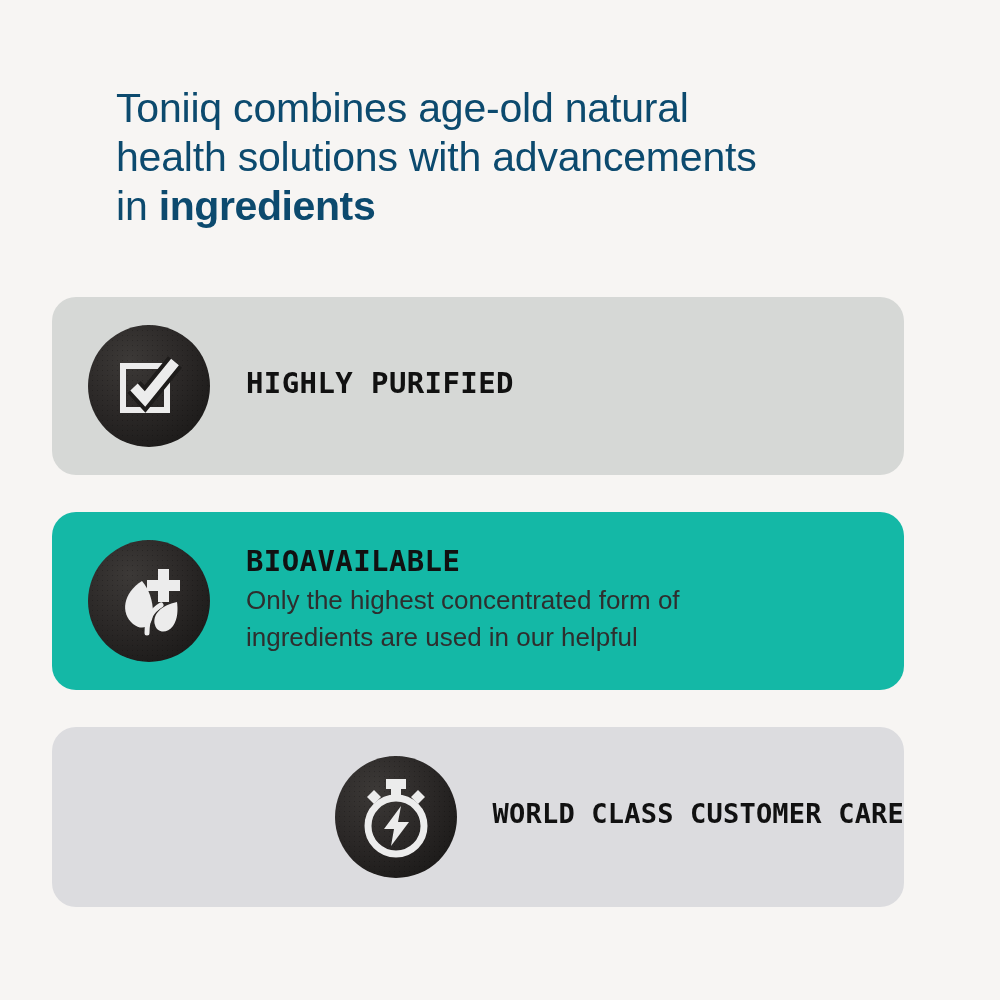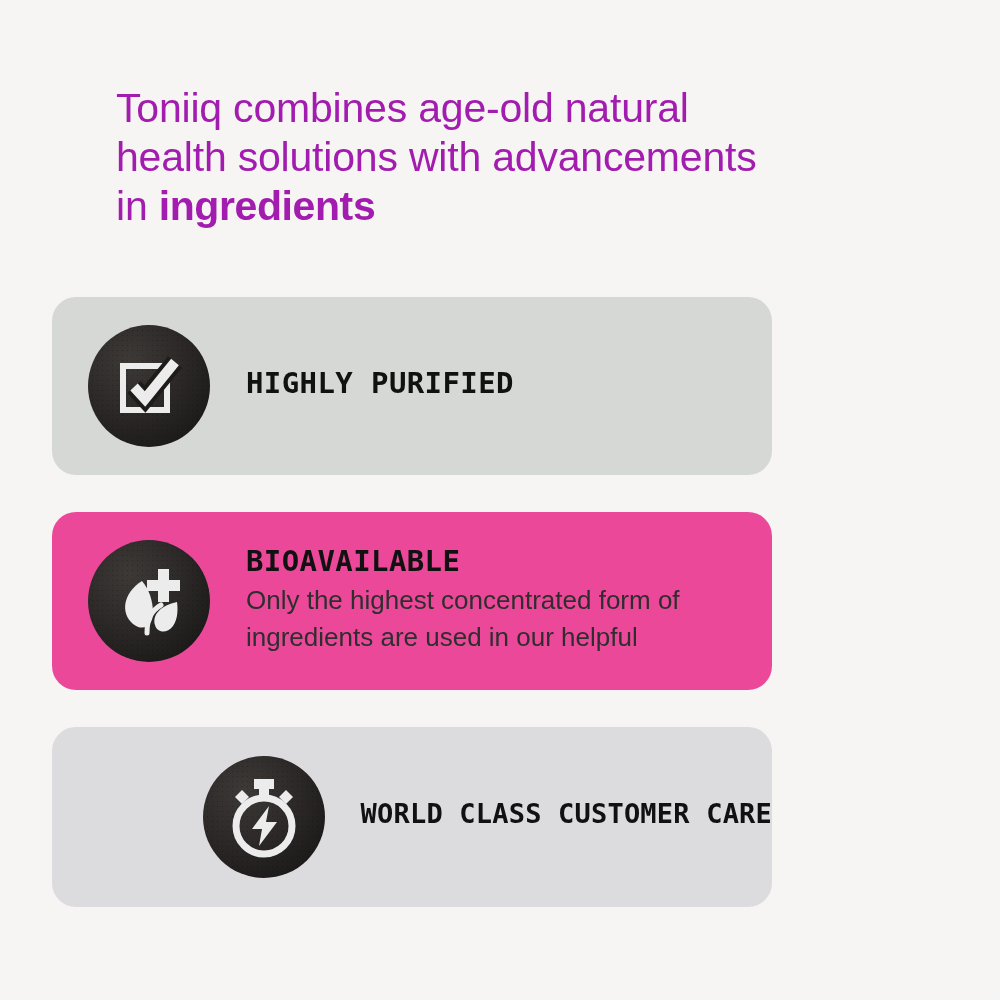--- a/index.html
+++ b/index.html
@@ -18,49 +18,49 @@
   
   .headline {
     position: absolute;
     left: 116px;
     top: 84px;
     width: 760px;
     font-family: "Liberation Sans", sans-serif;
     font-size: 41px;
     line-height: 49px;
     font-weight: 300;
-    color: #a21caf;
+    color: #0c4a6e;
     letter-spacing: -0.2px;
   }
   .headline .strong {
     font-weight: 700;
     letter-spacing: -0.4px;
   }
 
   
   .cards {
     position: absolute;
     left: 52px;
     top: 297px;
     width: 896px;
   }
   .card {
     position: relative;
     box-sizing: border-box;
-    width: 720px;
+    width: 852px;
     border-radius: 24px;
     display: flex;
     align-items: center;
     padding: 0 0 0 36px;
     margin-bottom: 37px;
   }
   .card:last-child { margin-bottom: 0; justify-content: flex-end; }
 
   .card-1 { height: 178px; background: #d6d8d6; }
-  .card-2 { height: 178px; background: #ec4899; }
+  .card-2 { height: 178px; background: #14b8a6; }
   .card-3 { height: 180px; background: #dcdcdf; }
 
   
   .icon-badge {
     flex: 0 0 auto;
     width: 122px;
     height: 122px;
     border-radius: 50%;
     background:
       radial-gradient(circle at 34% 28%, #3c3937 0%, #2b2827 46%, #141312 100%);

